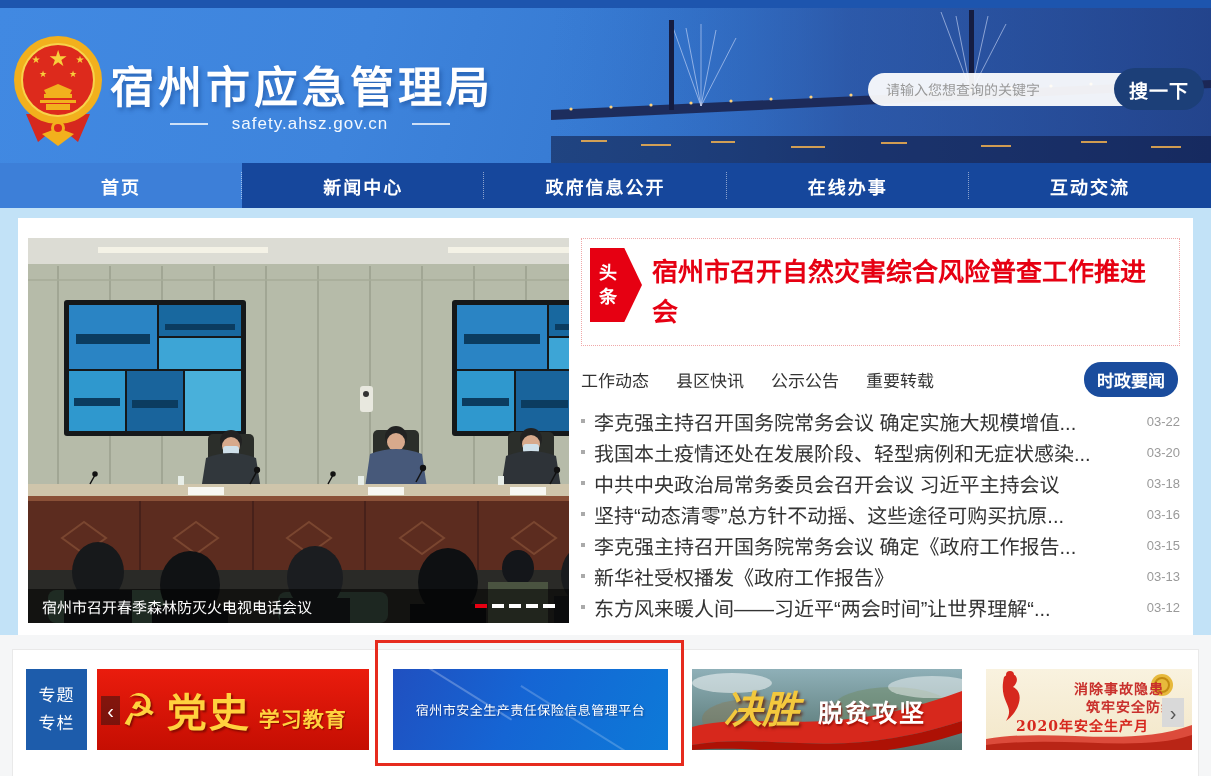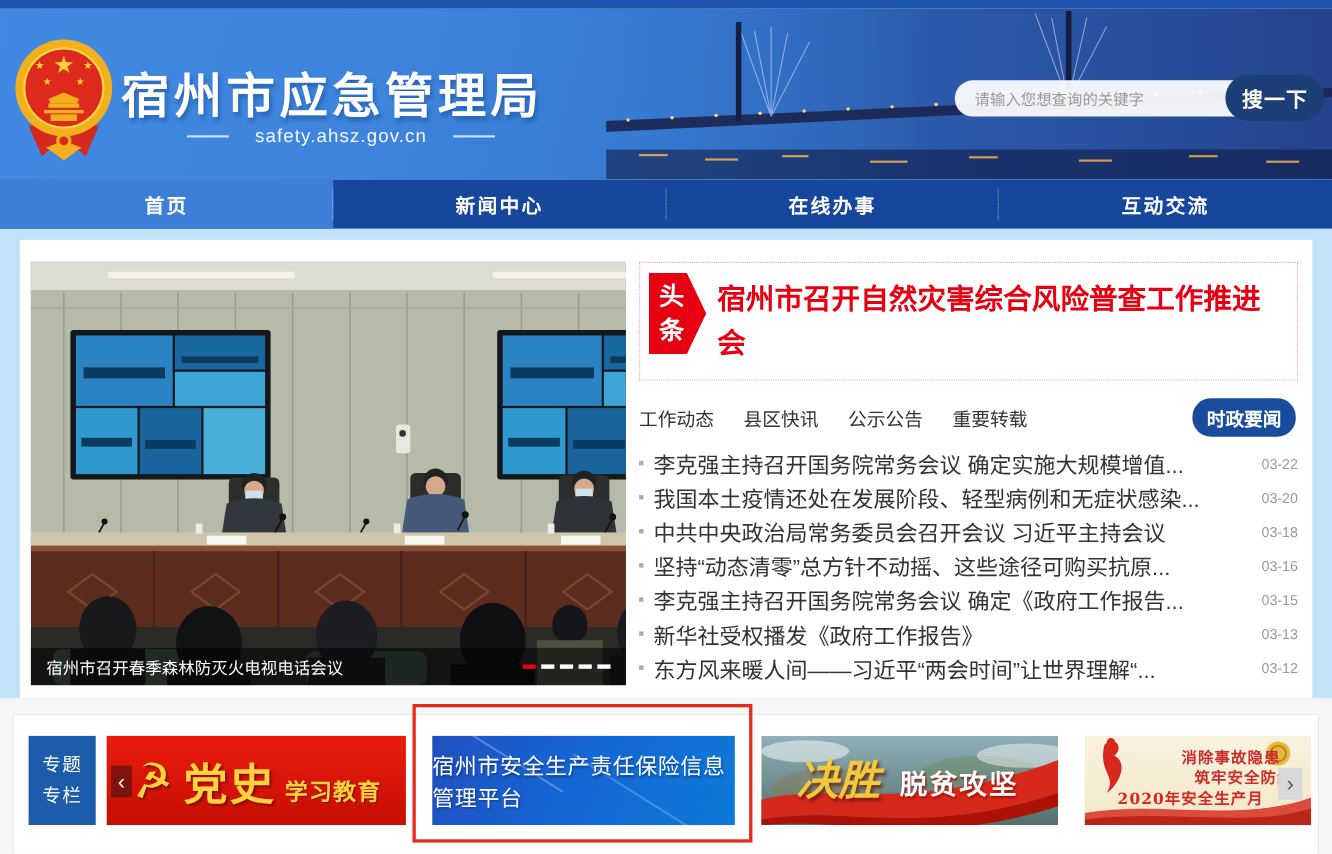--- a/index.html
+++ b/index.html
@@ -48,21 +48,21 @@
   .dots { display:flex; gap:5px; }
   .dash-dot { width:12px; height:4px; background:#fff; cursor:pointer; }
   .dash-dot.active { background:#e60012; }
 
   
   .news-col { flex:1; margin-left:12px; padding-right:3px; min-width:0; }
   .headline-box { position:relative; border:1px dotted #f0a8a8; min-height:92px; padding:13px 14px 12px 70px; }
   .headline-badge { position:absolute; left:8px; top:9px; width:52px; height:74px; background:#e60012;
     clip-path:polygon(0 0,66% 0,100% 50%,66% 100%,0 100%); display:flex; align-items:center;
     justify-content:flex-start; padding-left:9px; cursor:pointer; }
-  .headline-badge span { color:#fff; font-size:23px; font-weight:bold; width:20px;
+  .headline-badge span { color:#fff; font-size:18px; font-weight:bold; width:20px;
     line-height:1.35; word-break:break-all; }
   .headline-title { color:#e60012; font-size:26px; font-weight:bold; line-height:1.55; cursor:pointer; }
   .tabs-row { display:flex; align-items:center; margin-top:17px; height:34px; }
   .tab { font-size:17px; color:#333; margin-right:27px; cursor:pointer; white-space:nowrap; }
   .tab-pill { margin-left:auto; margin-right:2px; background:#1a4c9d; color:#fff; font-size:17px;
     font-weight:bold; padding:5px 13px; border-radius:17px; cursor:pointer; white-space:nowrap; }
   .news-list { margin-top:9px; }
   .news-item { display:flex; align-items:center; height:31px; cursor:pointer; }
   .news-bullet { width:4px; height:4px; background:#aaa; margin-right:9px; flex-shrink:0; }
   .news-title { flex:1; font-size:20px; color:#333; white-space:nowrap; overflow:hidden; min-width:0; }
@@ -89,21 +89,21 @@
   .party-sub { font-size:21px; font-weight:bold; color:#ffd23e; margin:16px 0 0 8px;
     text-shadow:1px 1px 1px #8a0b00; letter-spacing:1px; }
 
   .banner-insurance { width:275px;
     background:linear-gradient(115deg,#2050c0 0%,#1565d4 45%,#0d7ad8 100%); display:flex;
     align-items:center; justify-content:center; }
   .banner-insurance::before { content:""; position:absolute; left:-20px; top:10px; width:150px;
     height:2px; background:rgba(255,255,255,.25); transform:rotate(32deg); }
   .banner-insurance::after { content:""; position:absolute; right:-10px; bottom:18px; width:170px;
     height:2px; background:rgba(255,255,255,.2); transform:rotate(32deg); }
-  .insurance-text { color:#fff; font-size:20px; letter-spacing:.5px; z-index:1;
+  .insurance-text { color:#fff; font-size:13px; letter-spacing:.5px; z-index:1;
     text-shadow:1px 1px 2px rgba(0,30,90,.5); }
 
   .banner-poverty { width:270px; }
   .poverty-main { position:absolute; left:32px; top:10px; font-family:"DejaVu Serif",serif;
     font-size:38px; font-weight:bold; color:#f3c83d; font-style:italic;
     text-shadow:2px 2px 3px rgba(90,20,0,.7); }
   .poverty-sub { position:absolute; left:126px; top:24px; font-size:25px; font-weight:bold;
     color:#fff; letter-spacing:2px; text-shadow:1px 2px 2px rgba(150,10,0,.8); }
 
   .banner-safety { width:206px; background:linear-gradient(#f9f2df,#f3e7c9); }
@@ -207,20 +207,21 @@
 
     <div class="search-wrap">
       <input class="search-input" type="text" placeholder="请输入您想查询的关键字" style="">
       <button class="search-btn">搜一下</button>
     </div>
   </div>
 
   <div class="nav">
     <div class="nav-item active">首页</div>
     <div class="nav-item">新闻中心</div>
+    <div class="nav-item">政府信息公开</div>
     <div class="nav-item">在线办事</div>
     <div class="nav-item">互动交流</div>
   </div>
 
   <div class="mid-bg">
     <div class="main-panel">
 
       <div class="carousel">
         <svg viewBox="0 0 675 385" width="675" height="385">
           <rect width="675" height="385" fill="#9aa095"></rect>

